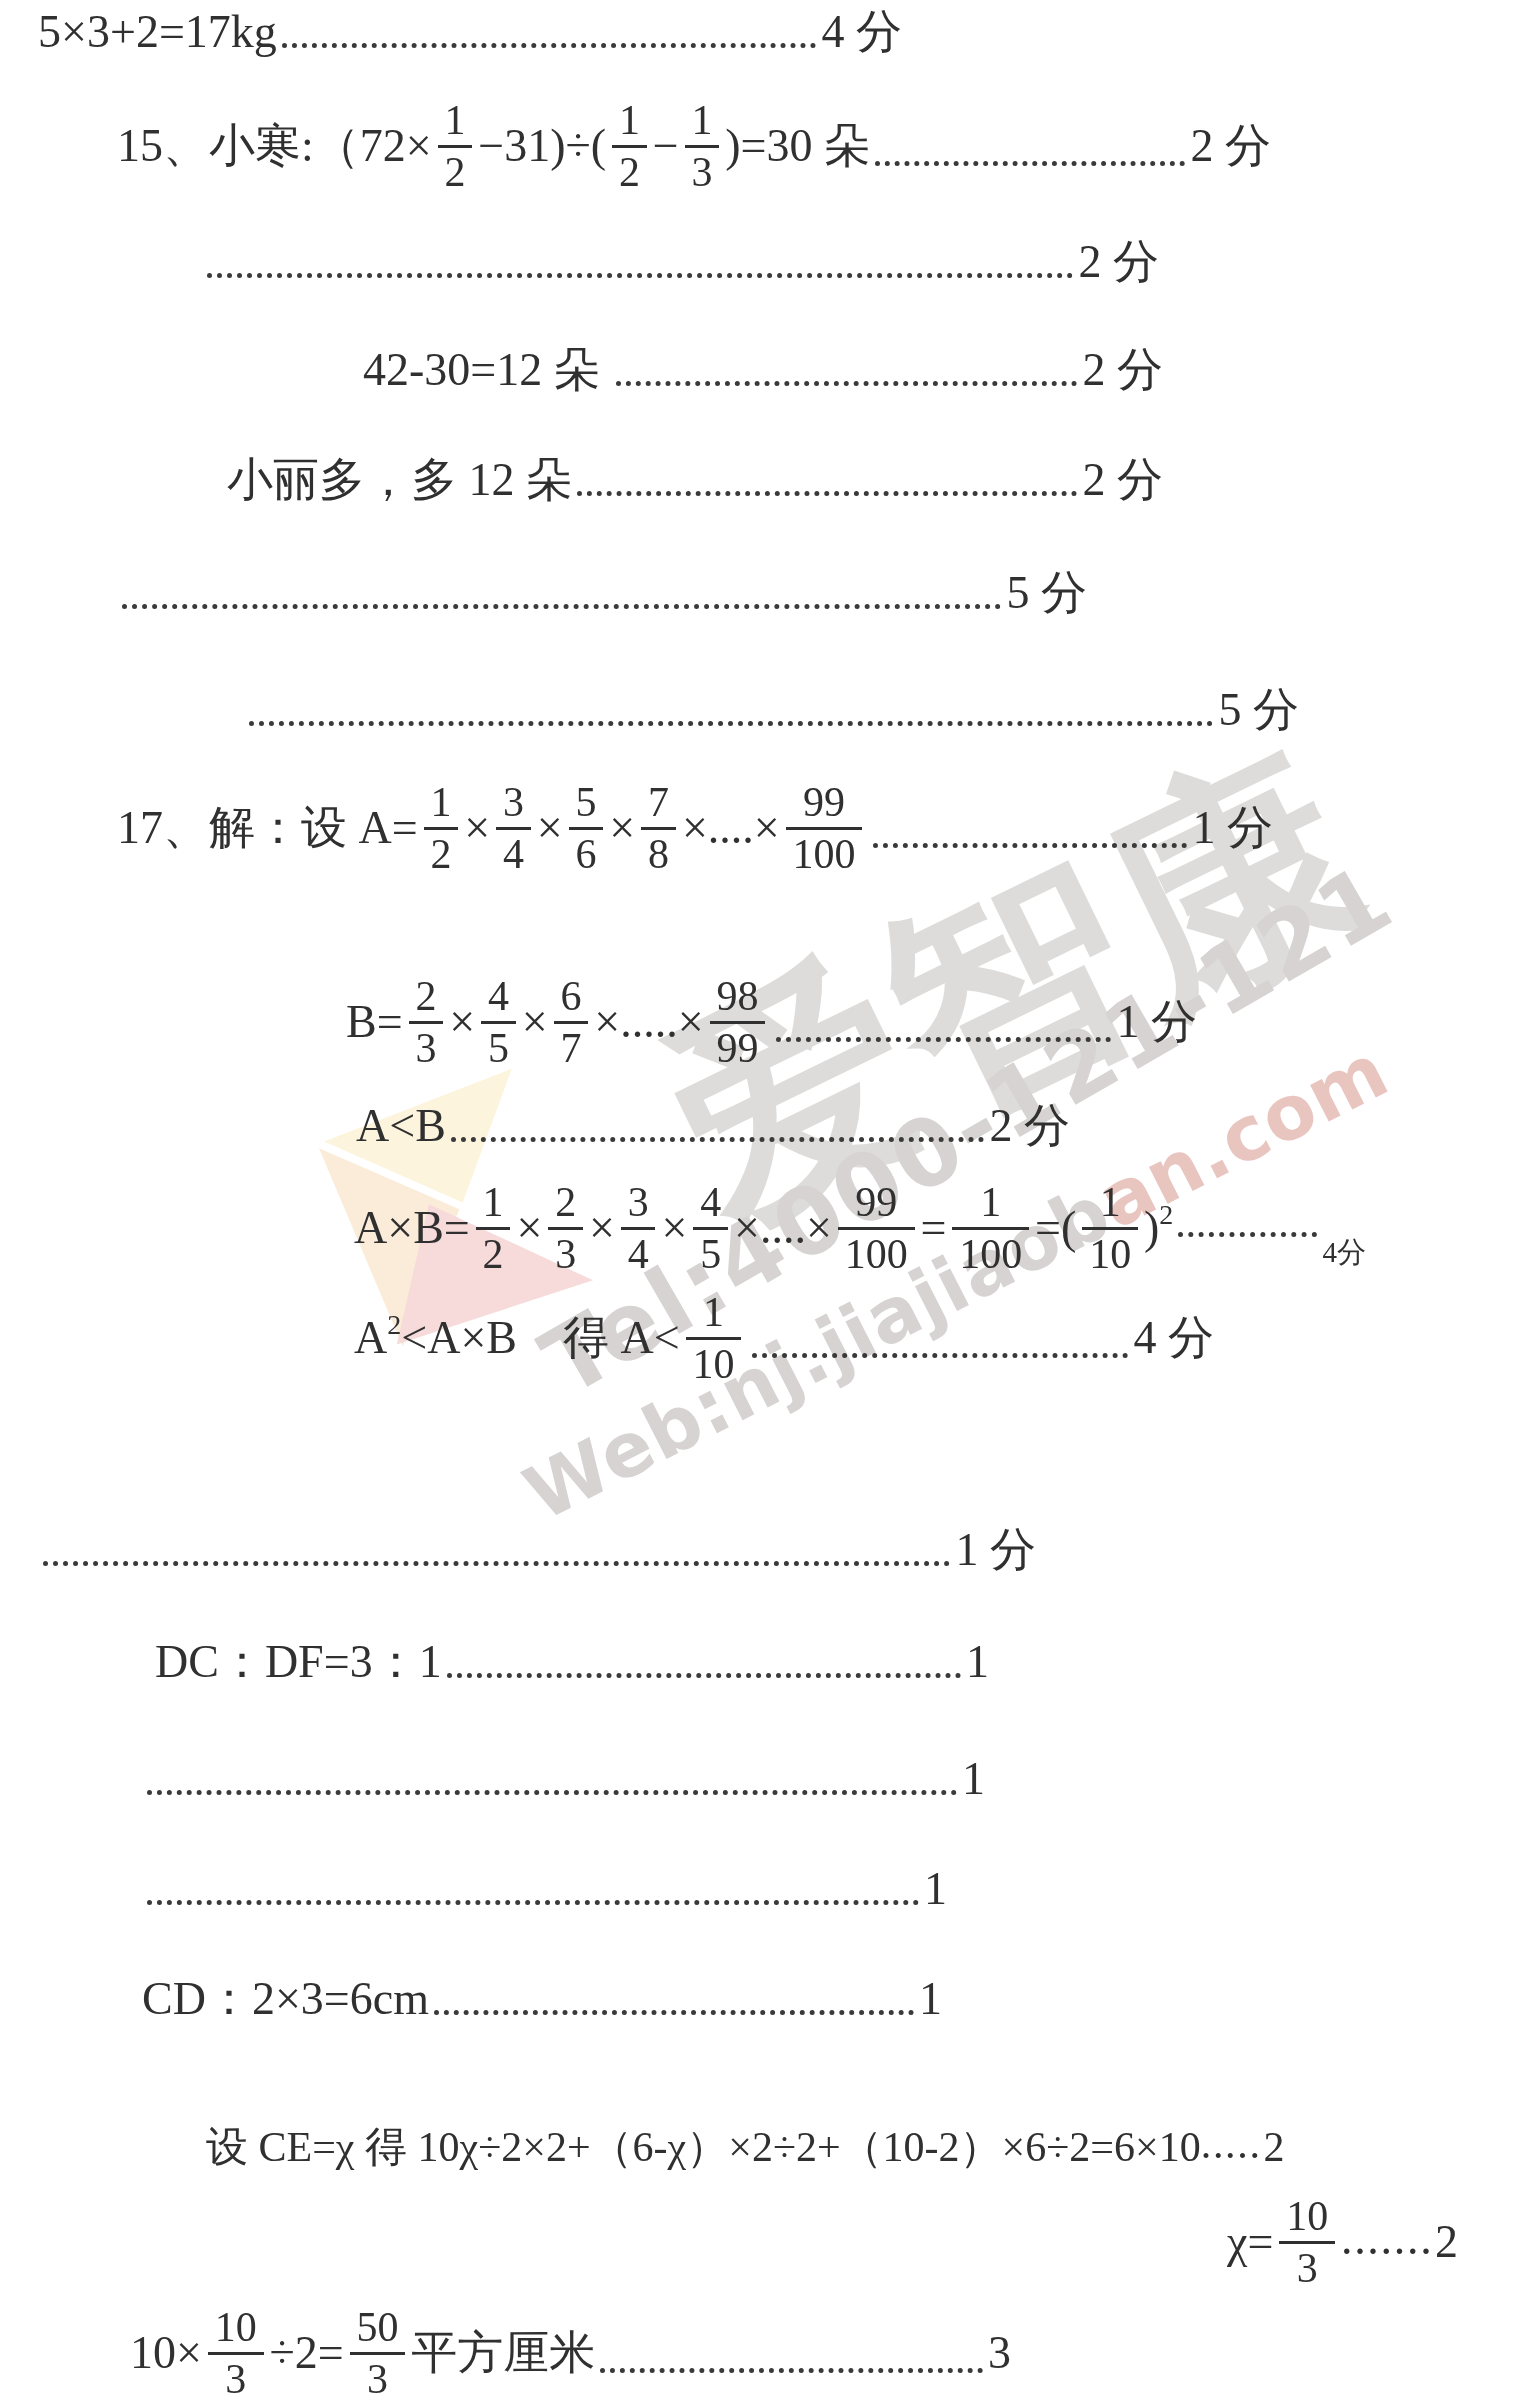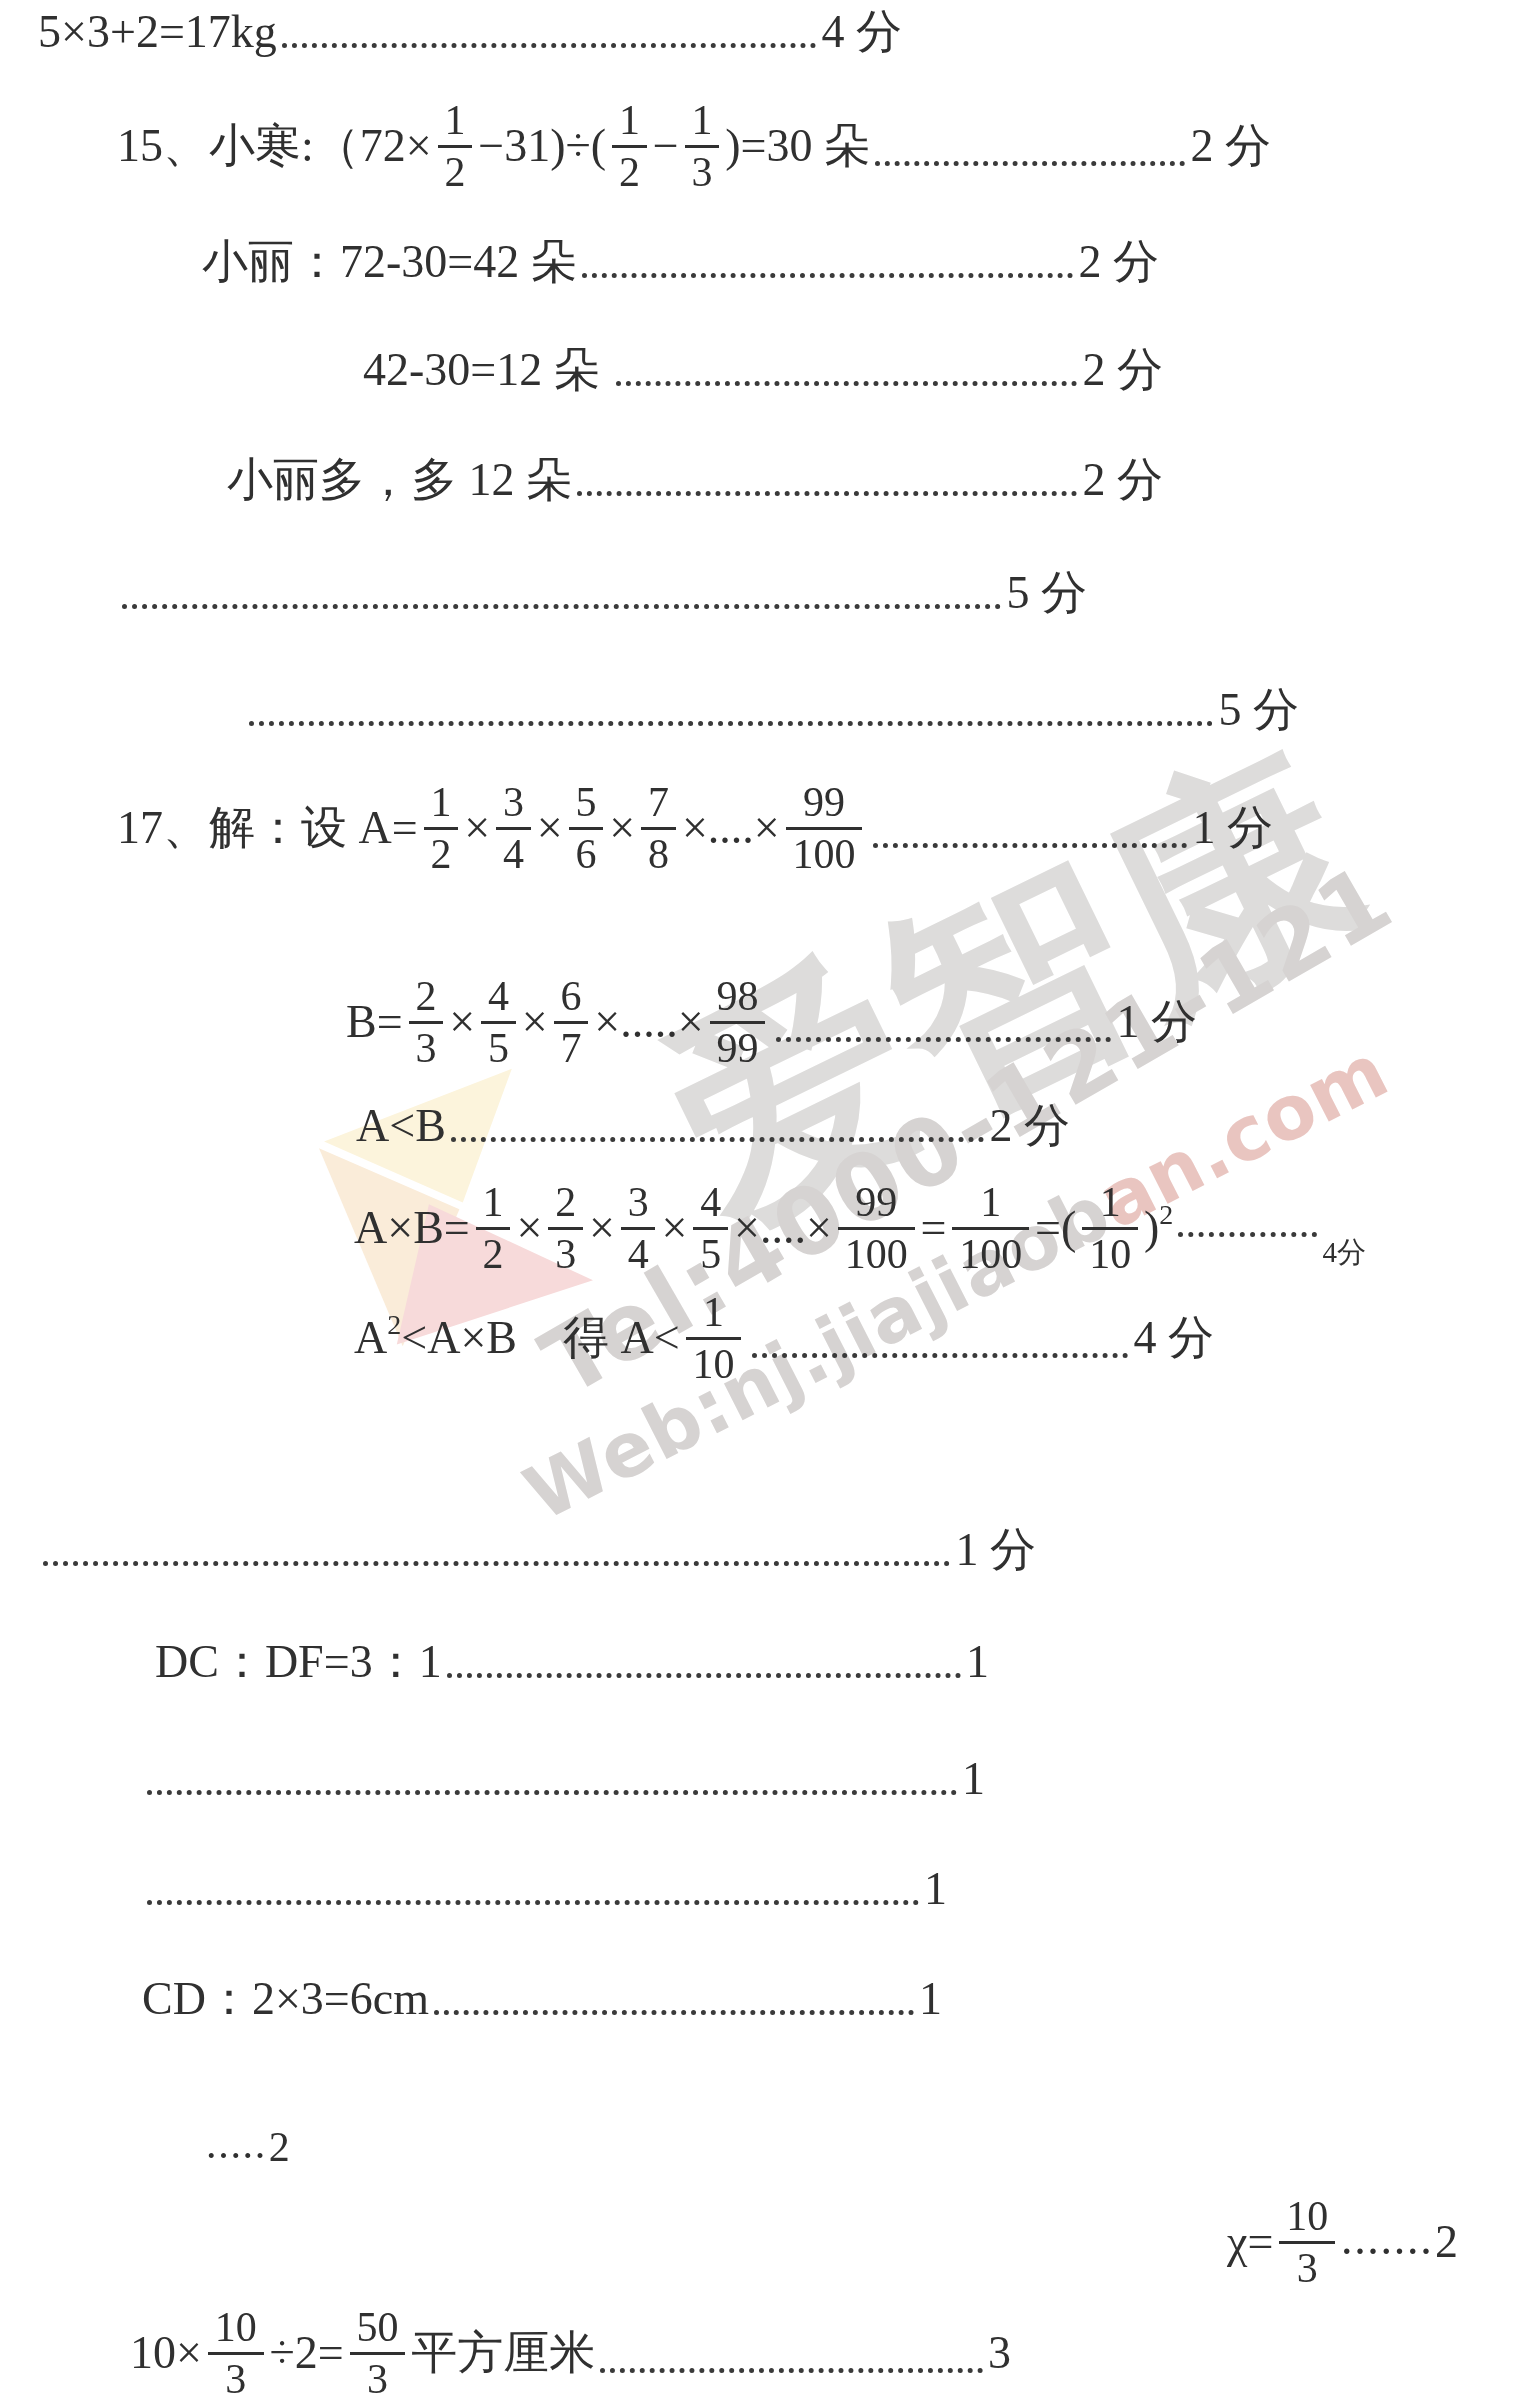--- a/index.html
+++ b/index.html
@@ -68,32 +68,32 @@
   <polygon points="8,108 107,342 174,180" fill="#faecd9"></polygon>
   <polygon points="138,174 332,264 100,340" fill="#f7dada"></polygon>
 </svg>
 <div class="wm wm-brand" style="color: rgb(221, 220, 219);">爱智康</div>
 <div class="wm wm-tel" style="color: rgb(214, 211, 210);">Tel:4000-121-121</div>
 <div class="wm wm-web" style="color: rgb(214, 211, 210);"><span>Web:nj.jiajiaob</span><span class="pink" style="color: rgb(233, 197, 192);">an.com</span></div>
 
 <main>
   <div class="line l0"><span class="txt">5×3+2=17kg</span><span class="dots"></span><span class="score">4 分</span></div>
   <div class="line tall l1"><span class="txt">15、小寒:（72×</span><span class="frac"><span class="num">1</span><span class="den">2</span></span><span class="txt">−31)÷(</span><span class="frac"><span class="num">1</span><span class="den">2</span></span><span class="txt">−</span><span class="frac"><span class="num">1</span><span class="den">3</span></span><span class="txt">)=30 朵</span><span class="dots"></span><span class="score">2 分</span></div>
-  <div class="line l2"><span class="txt">小丽：72-30=42 朵</span><span class="dots"></span><span class="score">2 分</span></div>
+  <div class="line l2"><span class="dots"></span><span class="score">2 分</span></div>
   <div class="line l3"><span class="txt">42-30=12 朵 </span><span class="dots"></span><span class="score">2 分</span></div>
   <div class="line l4"><span class="txt">小丽多，多 12 朵</span><span class="dots"></span><span class="score">2 分</span></div>
   <div class="line l5"><span class="dots"></span><span class="score">5 分</span></div>
   <div class="line l6"><span class="dots"></span><span class="score">5 分</span></div>
   <div class="line tall l7"><span class="txt">17、解：设 A=</span><span class="frac"><span class="num">1</span><span class="den">2</span></span><span class="txt">×</span><span class="frac"><span class="num">3</span><span class="den">4</span></span><span class="txt">×</span><span class="frac"><span class="num">5</span><span class="den">6</span></span><span class="txt">×</span><span class="frac"><span class="num">7</span><span class="den">8</span></span><span class="txt">×....×</span><span class="frac"><span class="num">99</span><span class="den">100</span></span><span class="dots"></span><span class="score">1 分</span></div>
   <div class="line tall l8"><span class="txt">B=</span><span class="frac"><span class="num">2</span><span class="den">3</span></span><span class="txt">×</span><span class="frac"><span class="num">4</span><span class="den">5</span></span><span class="txt">×</span><span class="frac"><span class="num">6</span><span class="den">7</span></span><span class="txt">×.....×</span><span class="frac"><span class="num">98</span><span class="den">99</span></span><span class="dots"></span><span class="score">1 分</span></div>
   <div class="line l9"><span class="txt">A&lt;B</span><span class="dots"></span><span class="score">2 分</span></div>
   <div class="line tall l10"><span class="txt">A×B=</span><span class="frac"><span class="num">1</span><span class="den">2</span></span><span class="txt">×</span><span class="frac"><span class="num">2</span><span class="den">3</span></span><span class="txt">×</span><span class="frac"><span class="num">3</span><span class="den">4</span></span><span class="txt">×</span><span class="frac"><span class="num">4</span><span class="den">5</span></span><span class="txt">×....×</span><span class="frac"><span class="num">99</span><span class="den">100</span></span><span class="txt">=</span><span class="frac"><span class="num">1</span><span class="den">100</span></span><span class="txt">=(</span><span class="frac"><span class="num">1</span><span class="den">10</span></span><span class="txt">)</span><span class="sup">2</span><span class="dots"></span><span class="score sm">4分</span></div>
   <div class="line tall l11"><span class="txt">A</span><span class="sup">2</span><span class="txt">&lt;A×B　得 A&lt;</span><span class="frac"><span class="num">1</span><span class="den">10</span></span><span class="dots"></span><span class="score">4 分</span></div>
   <div class="line l12"><span class="dots"></span><span class="score">1 分</span></div>
   <div class="line l13"><span class="txt">DC：DF=3：1</span><span class="dots"></span><span class="score">1</span></div>
   <div class="line l14"><span class="dots"></span><span class="score">1</span></div>
   <div class="line l15"><span class="dots"></span><span class="score">1</span></div>
   <div class="line l16"><span class="txt">CD：2×3=6cm</span><span class="dots"></span><span class="score">1</span></div>
-  <div class="line l17"><span class="txt dt">.....</span><span class="score">2</span></div>
+  <div class="line l17"><span class="txt">设 CE=χ 得 10χ÷2×2+（6-χ）×2÷2+（10-2）×6÷2=6×10</span><span class="txt dt">.....</span><span class="score">2</span></div>
   <div class="line tall l18"><span class="txt">χ=</span><span class="frac"><span class="num">10</span><span class="den">3</span></span><span class="txt dt">.......</span><span class="score">2</span></div>
   <div class="line tall l19"><span class="txt">10×</span><span class="frac"><span class="num">10</span><span class="den">3</span></span><span class="txt">÷2=</span><span class="frac"><span class="num">50</span><span class="den">3</span></span><span class="txt">平方厘米</span><span class="dots"></span><span class="score">3</span></div>
 </main>
 
 
 </body></html>

